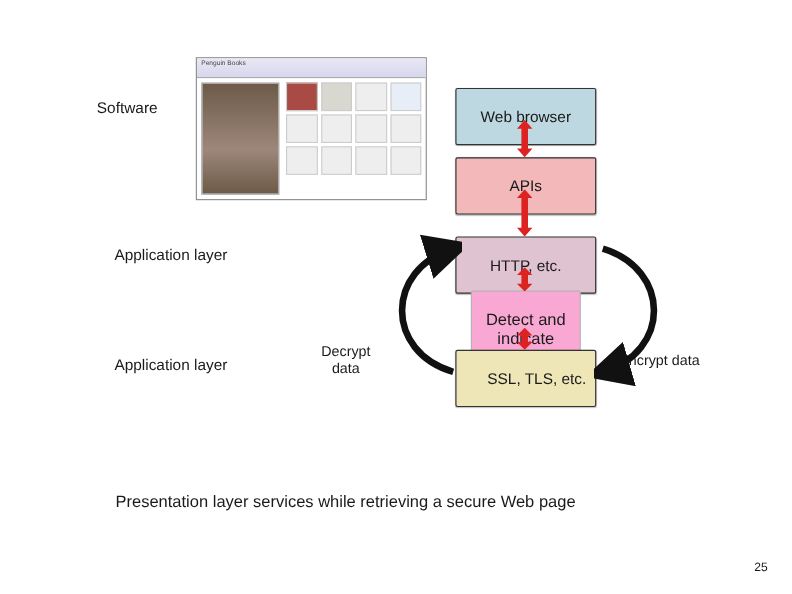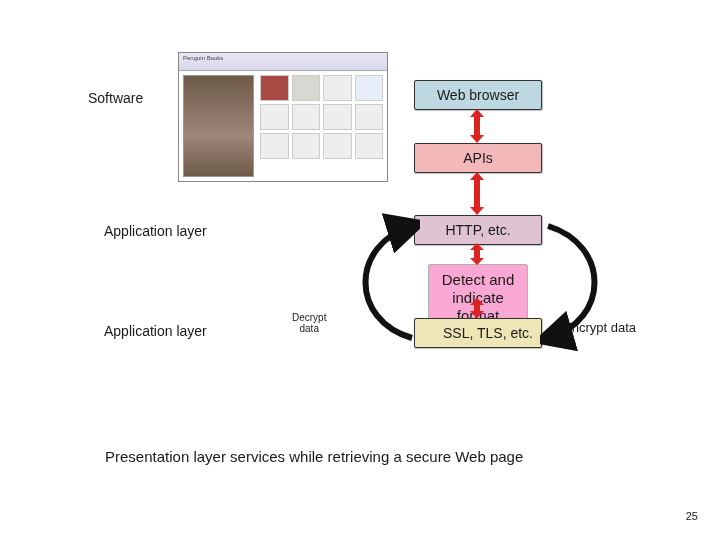--- a/index.html
+++ b/index.html
@@ -17,21 +17,21 @@
   }
   .label {
     position: absolute;
     font-size: 14px;
     color: #1a1a1a;
   }
   .box {
     position: absolute;
     border: 1px solid #333;
     text-align: center;
-    padding: 6px 8px;
+    padding: 17px 8px;
     font-size: 14px;
     color: #1a1a1a;
     border-radius: 2px;
     box-shadow: 0.5px 0.5px 1px rgba(0,0,0,0.25);
   }
   .box-blue   { background: #bdd8e0; }
   .box-pink   { background: #f3b9ba; }
   .box-mauve  { background: #dfc3d1; }
   .box-yellow { background: #efe6b7; }
   .box-detect {
@@ -167,21 +167,21 @@
     <svg width="14" height="22" viewBox="0 0 14 22">
         <polygon points="7,0 0,7 4,7 4,15 0,15 7,22 14,15 10,15 10,7 14,7" fill="#d22"></polygon>
       </svg>
   </div>
   <div class="redarrow" style="left:470px; top:298px; height:20px;">
     <svg width="14" height="20" viewBox="0 0 14 20">
         <polygon points="7,0 0,7 4,7 4,13 0,13 7,20 14,13 10,13 10,7 14,7" fill="#d22"></polygon>
       </svg>
   </div>
 
-  <div class="label" style="left:292px; top:312px; white-space:pre-line; text-align:center; font-size:10px;">Decrypt
+  <div class="label" style="left:292px; top:312px; white-space:pre-line; text-align:center; font-size:13px;">Decrypt
 data</div>
   <div class="label" style="left:563px; top:320px; font-size:13px;">Encrypt data</div>
 
   <div class="curve" style="left:340px; top:210px; width:80px; height:160px;">
     <svg width="80" height="160" viewBox="0 0 80 160">
       <defs>
         <marker id="arr1" viewBox="0 0 10 10" refX="6" refY="5" markerWidth="7" markerHeight="7" orient="auto-start-reverse">
           <path d="M0,0 L10,5 L0,10 z" fill="#111"></path>
         </marker>
       </defs>

